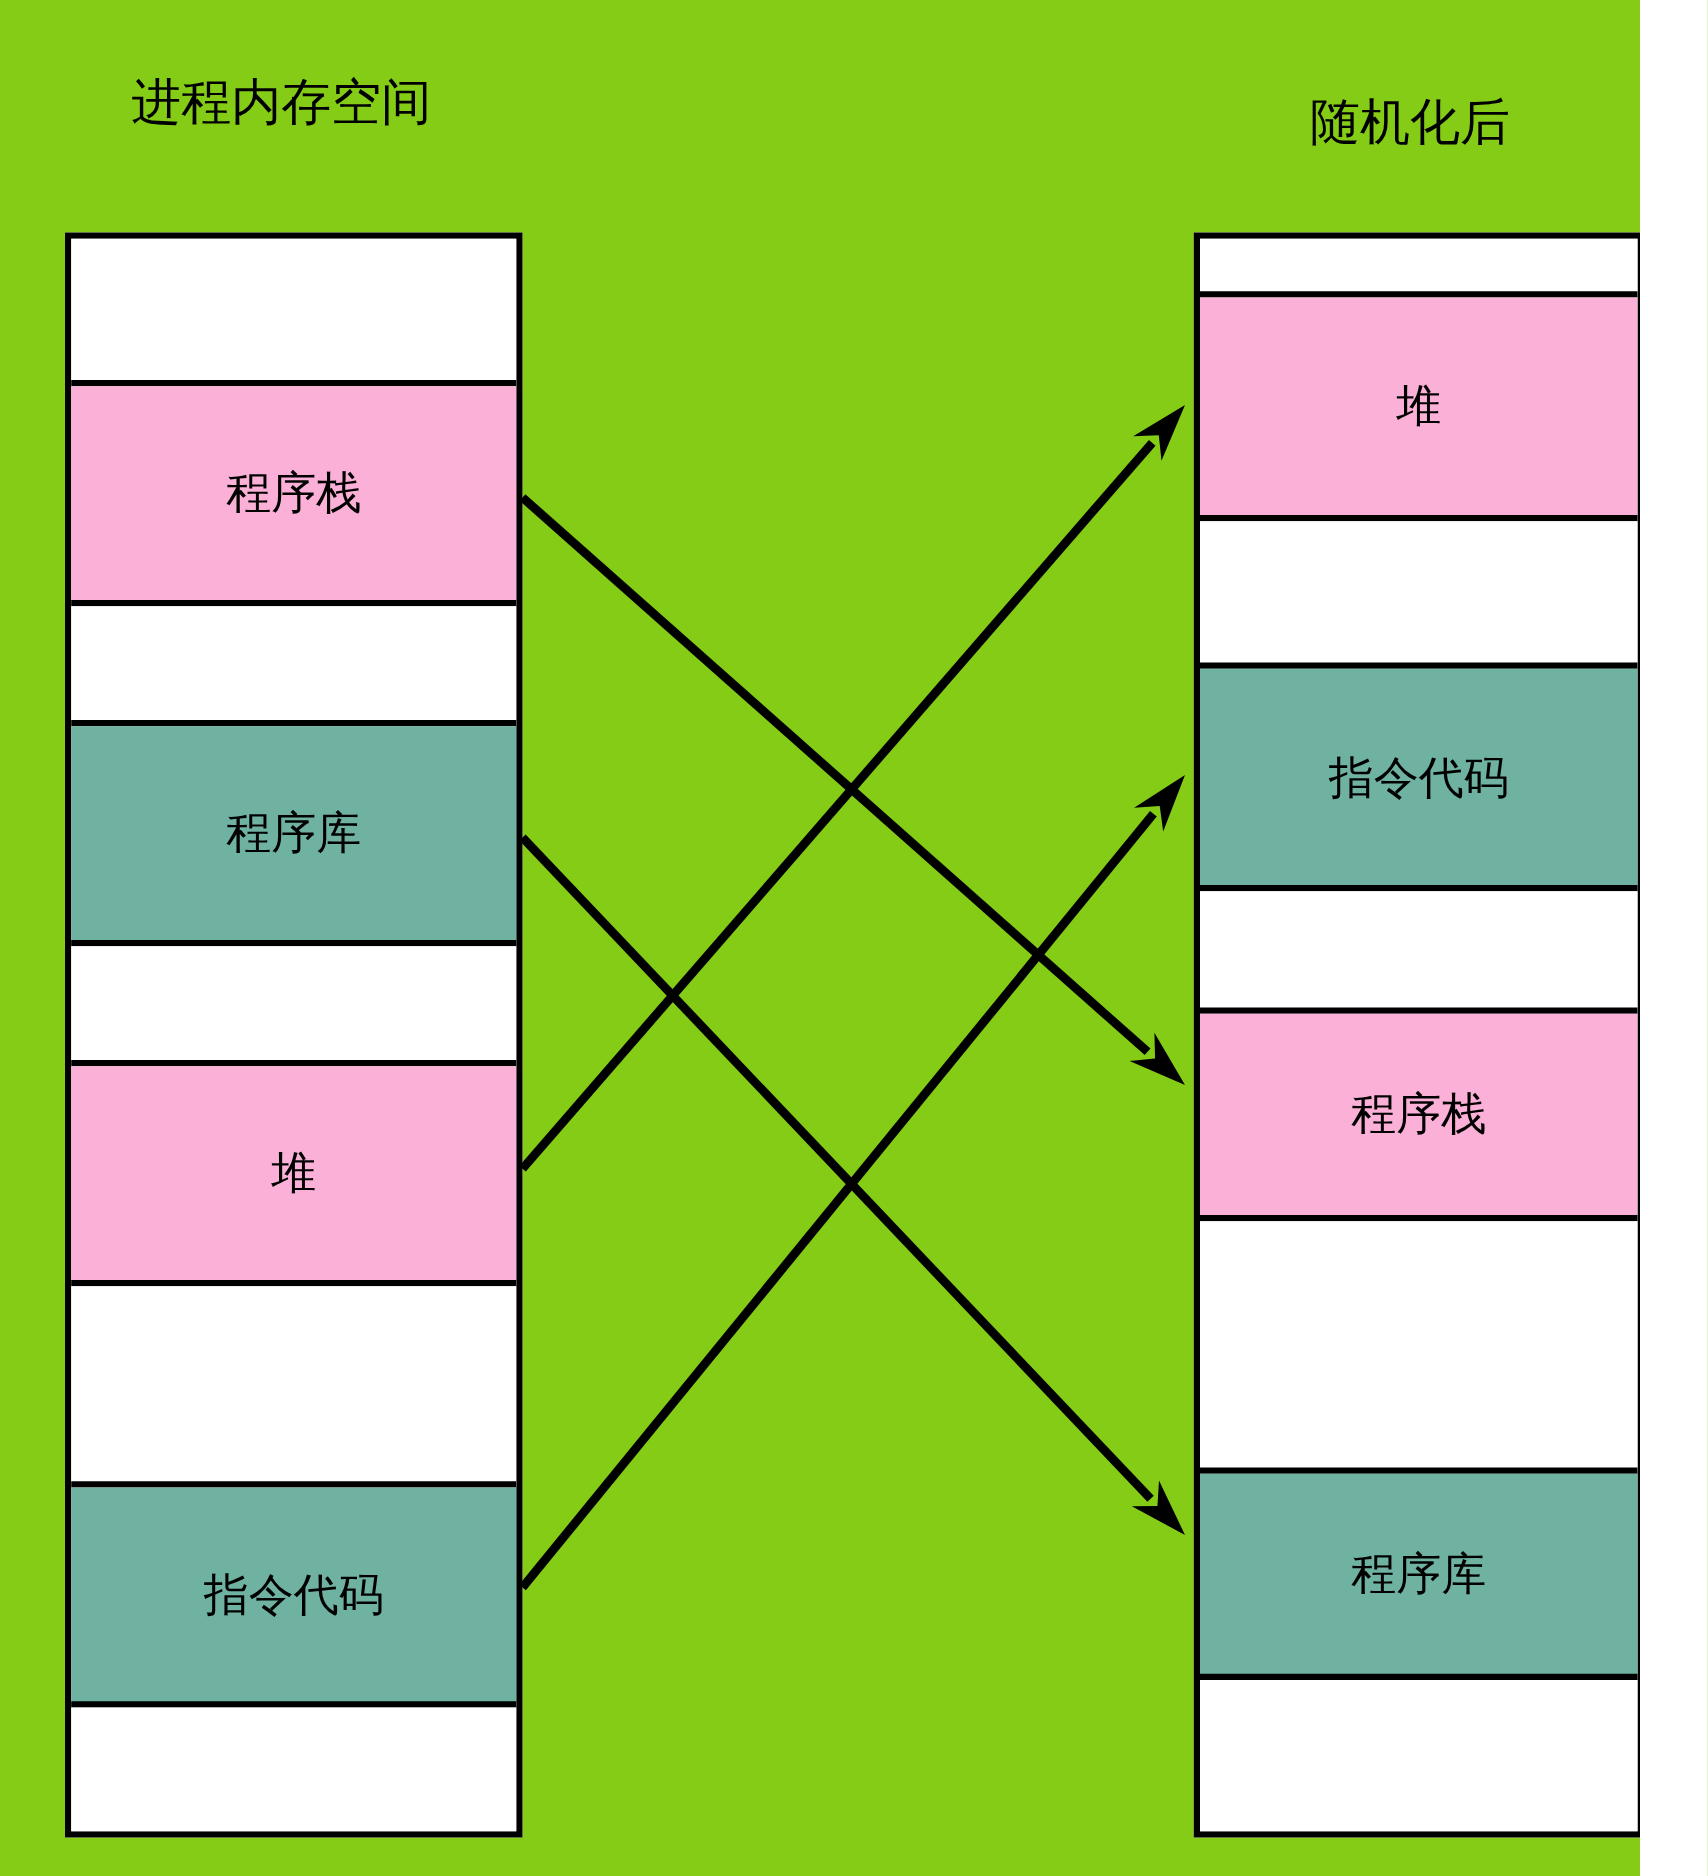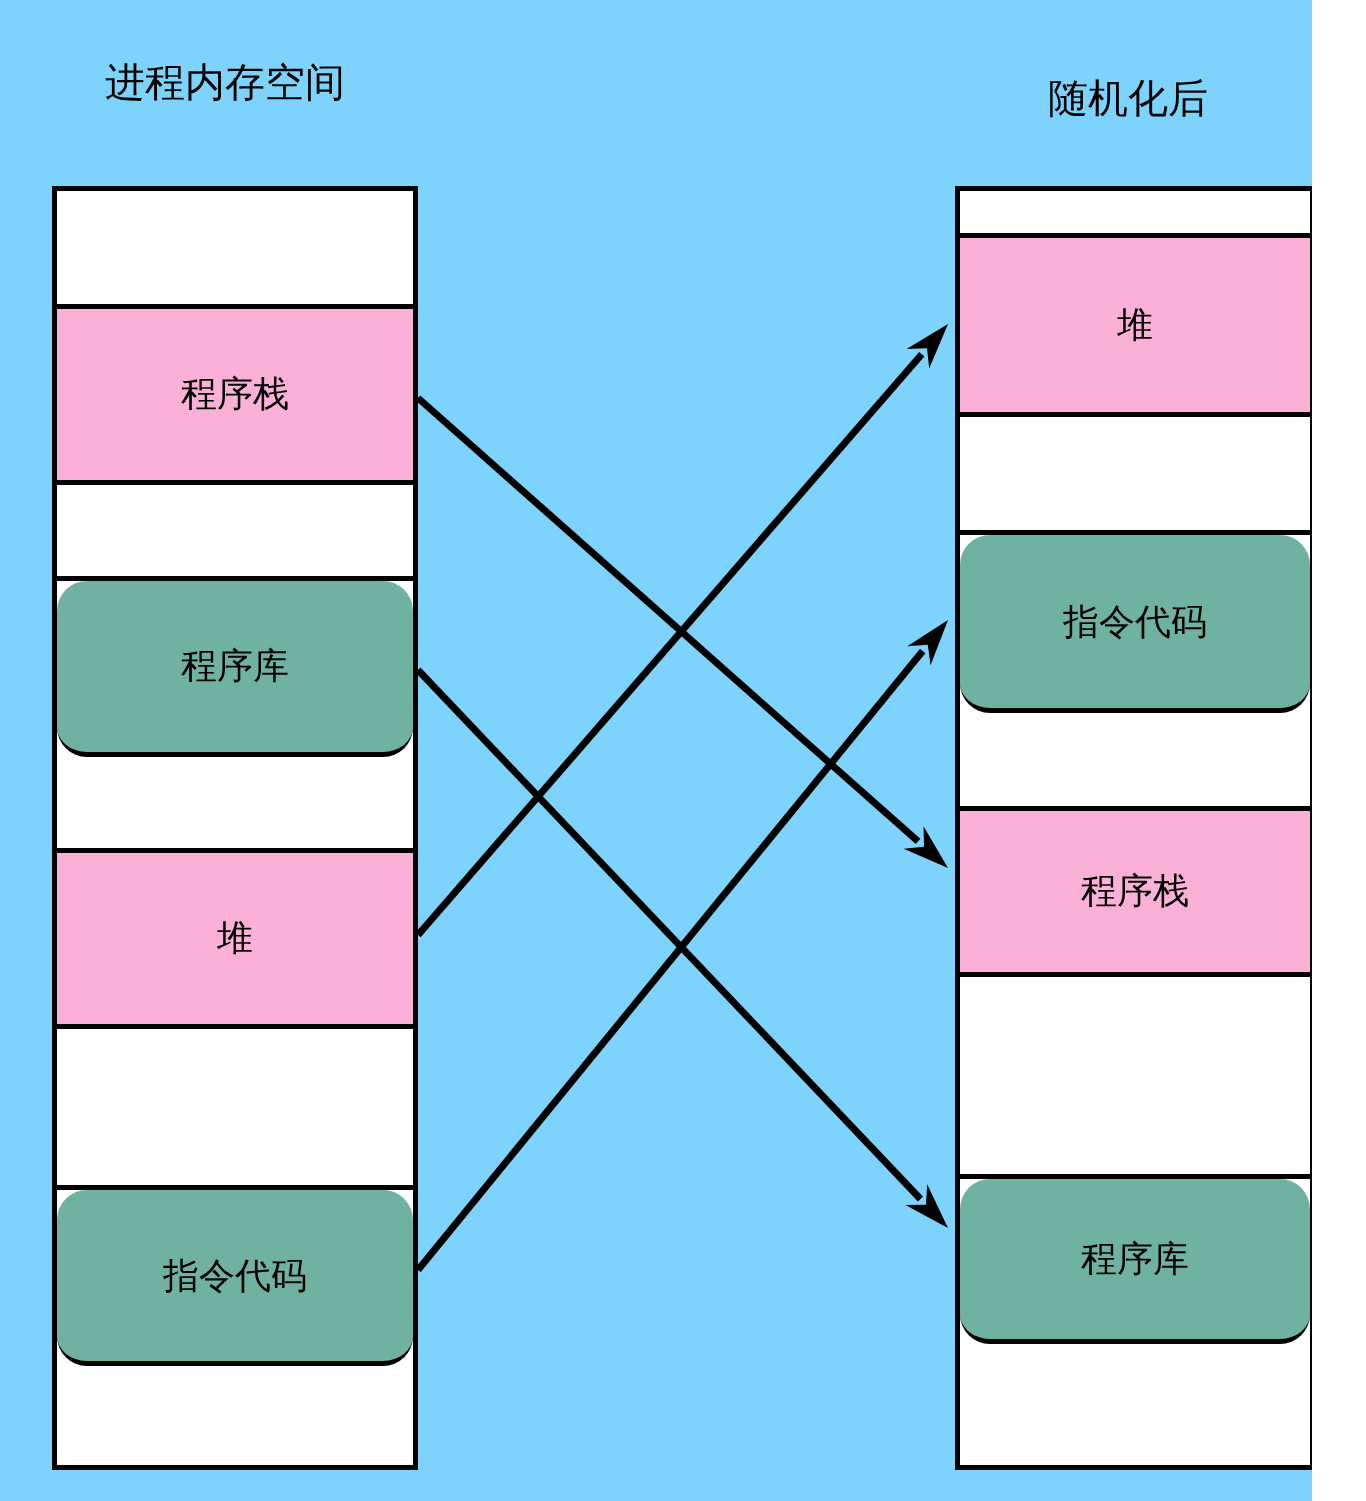--- a/index.html
+++ b/index.html
@@ -7,21 +7,21 @@
     padding: 0;
     background: #ffffff;
   }
   body {
     font-family: "Liberation Sans", "DejaVu Sans", sans-serif;
   }
   #canvas {
     position: relative;
     width: 1312px;
     height: 1501px;
-    background: #7dd3fc;
+    background: #84cc16;
     overflow: hidden;
   }
 
   .col-title {
     position: absolute;
     font-size: 40px;
     color: #000000;
     white-space: nowrap;
     letter-spacing: 0px;
     line-height: 1;
@@ -46,21 +46,21 @@
     display: flex;
     align-items: center;
     justify-content: center;
     width: 100%;
     border-bottom: 5px solid #000000;
     background: #ffffff;
   }
   .segment:last-child { border-bottom: none; }
 
   .segment.filled-pink  { background: #fbb1d7; }
-  .segment.filled-green { background: #6fb2a2; border-radius: 30px; }
+  .segment.filled-green { background: #6fb2a2; }
 
   .segment-label {
     font-size: 36px;
     color: #000000;
     white-space: nowrap;
     line-height: 1;
     user-select: none;
   }
 
   #arrow-layer {

